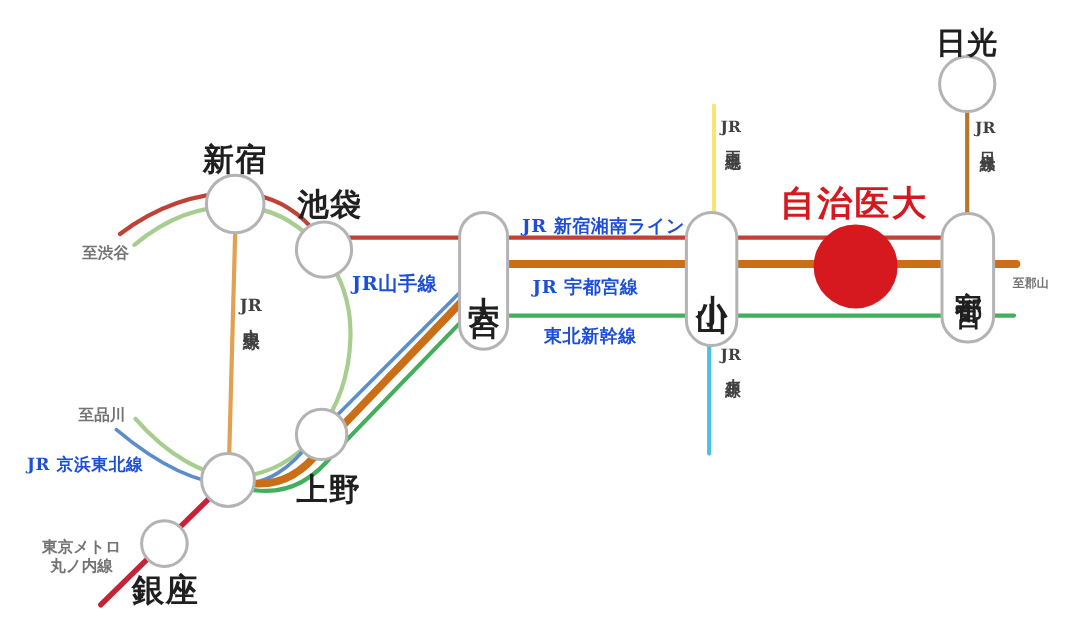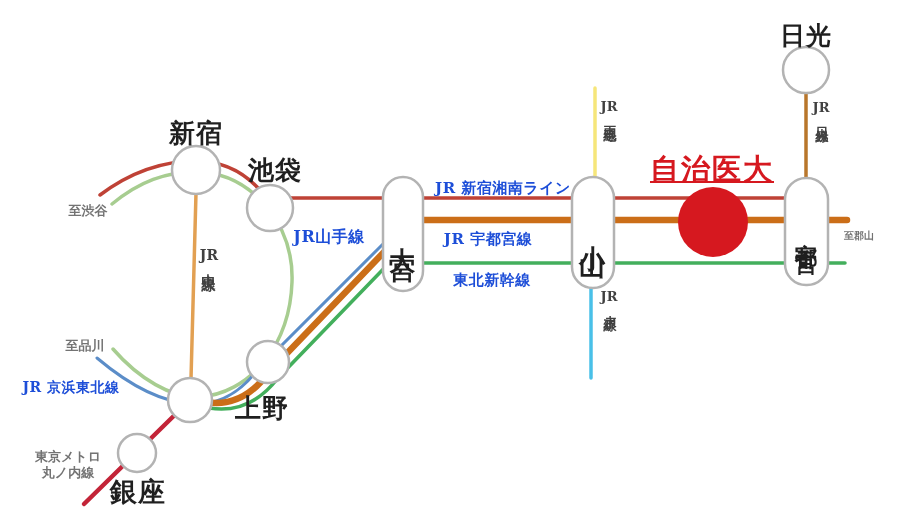--- a/index.html
+++ b/index.html
@@ -5,21 +5,21 @@
   html,body{margin:0;padding:0;background:#fff;}
   #stage{
     position:relative;width:900px;height:527px;background:#ffffff;overflow:hidden;
     font-family:"DejaVu Serif","Liberation Serif",serif;
   }
   #rails{position:absolute;left:0;top:0;}
   .lbl{position:absolute;transform:translateX(-50%);white-space:nowrap;color:#1f1f1f;}
   .station-name{font-size:26px;font-weight:600;letter-spacing:1px;}
   .line-name{font-size:15px;font-weight:600;color:#1d4ed8;letter-spacing:0.5px;}
   .dir-name{font-size:13px;font-weight:600;color:#737373;}
-  .dest-name{font-size:29px;font-weight:700;color:#d6181f;letter-spacing:2px;text-decoration:underline;}
+  .dest-name{font-size:29px;font-weight:700;color:#d6181f;letter-spacing:2px;}
   .vlabel{
     position:absolute;transform:translateX(-50%);display:flex;flex-direction:column;
     align-items:center;font-size:13px;font-weight:600;color:#404040;line-height:1.15;
   }
   .vtext{writing-mode:vertical-rl;text-orientation:upright;letter-spacing:2px;}
   .pill-label{
     position:absolute;transform:translate(-50%,-50%);writing-mode:vertical-rl;
     text-orientation:upright;font-size:26px;font-weight:600;color:#1f1f1f;letter-spacing:7px;
   }
   .pill-label.small{font-size:22px;letter-spacing:4px;}
@@ -65,21 +65,21 @@
     <circle cx="137" cy="453" r="19" fill="#ffffff" stroke="#b3b3b3" stroke-width="2.5"></circle>
 
     <rect x="383" y="177" width="40" height="114" rx="20" ry="20" fill="#ffffff" stroke="#b3b3b3" stroke-width="2.5"></rect>
     <rect x="572" y="177" width="42" height="111" rx="21" ry="21" fill="#ffffff" stroke="#b3b3b3" stroke-width="2.5"></rect>
     <rect x="785" y="178" width="43" height="107" rx="21" ry="21" fill="#ffffff" stroke="#b3b3b3" stroke-width="2.5"></rect>
   </svg>
 
   <div class="lbl station-name" style="left:196px;top:116px">新宿</div>
   <div class="lbl station-name" style="left:275px;top:153px">池袋</div>
   <div class="lbl station-name" style="left:806px;top:19px;font-size:25px">日光</div>
-  <div class="lbl station-name" style="left:262px;top:391px">上野</div>
+  <div class="lbl station-name" style="left:274px;top:391px">上野</div>
   <div class="lbl station-name" style="left:138px;top:474px;font-size:27px">銀座</div>
   <div class="lbl dest-name" style="left:712px;top:150px">自治医大</div>
 
   <div class="pill-label" style="left:403px;top:234px">大宮</div>
   <div class="pill-label" style="left:593px;top:232px">小山</div>
   <div class="pill-label small" style="left:807px;top:231px">宇都宮</div>
 
   <div class="lbl line-name" style="left:329px;top:227px;font-size:16px">JR山手線</div>
   <div class="lbl line-name" style="left:503px;top:179px">JR 新宿湘南ライン</div>
   <div class="lbl line-name" style="left:488px;top:230px">JR 宇都宮線</div>

